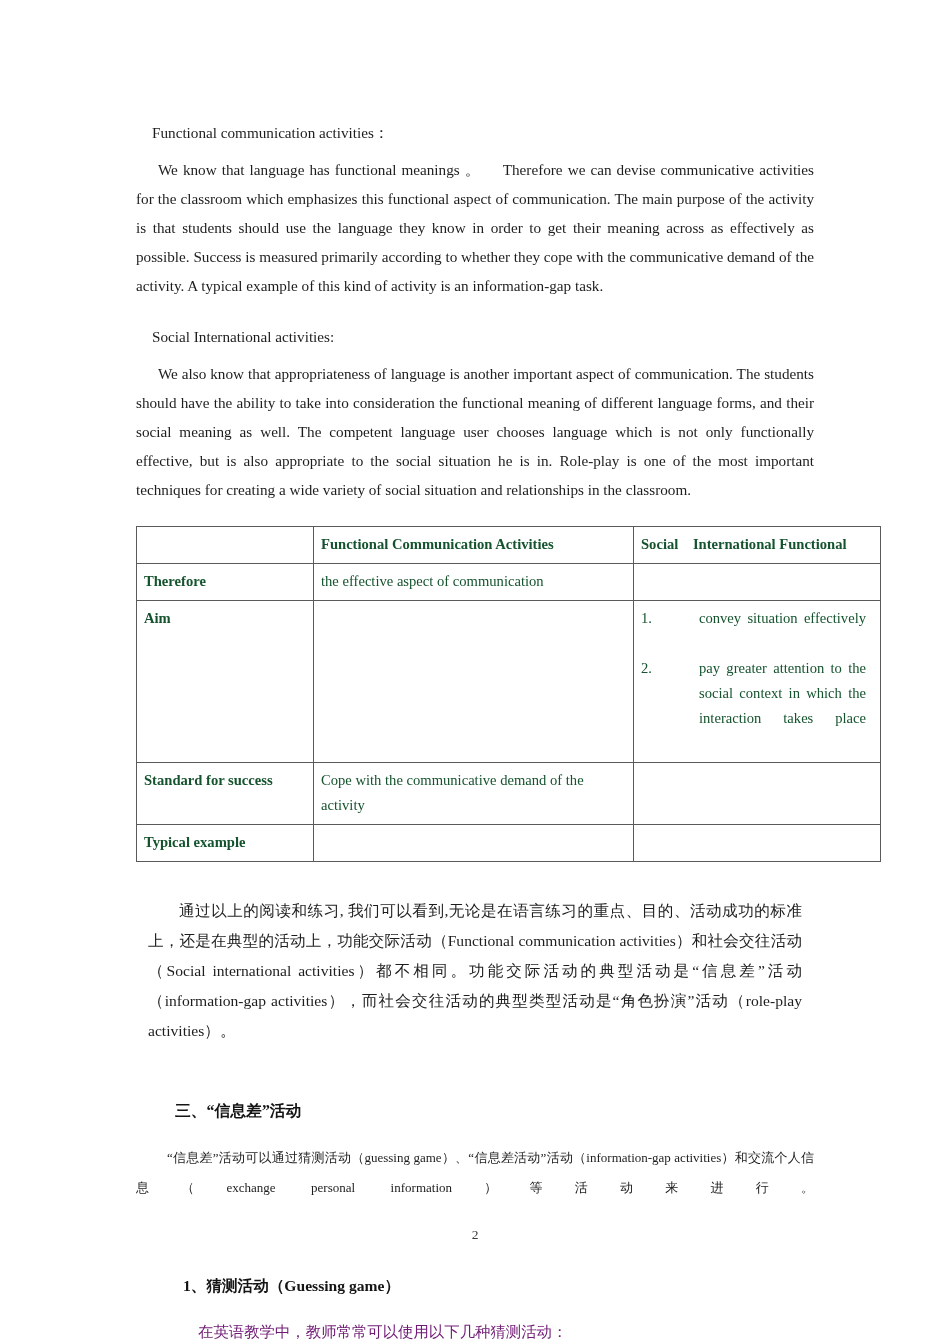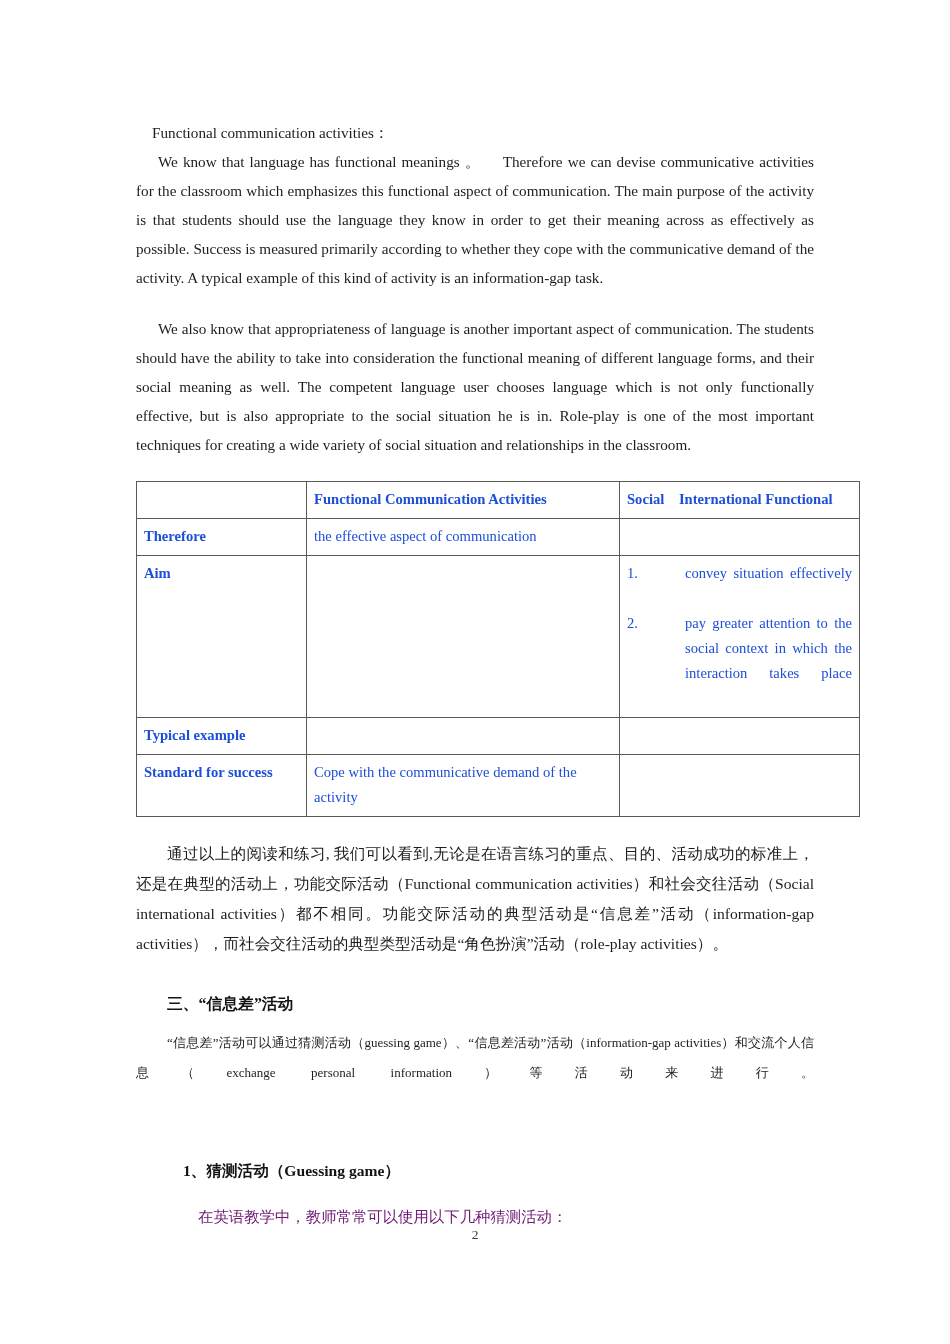--- a/index.html
+++ b/index.html
@@ -42,40 +42,41 @@
   }
   p.lead {
     margin: 0;
     font-size: 15.2px;
     line-height: 29px;
     text-indent: 16px;
     color: #1d1d1d;
   }
   p.indent-para {
     text-indent: 22px;
+    margin-top: 8px;
   }
   .gap-sm { height: 9px; }
   .gap-md { height: 22px; }
   .gap-lg { height: 30px; }
 
   
   table.cmp {
     border-collapse: collapse;
     width: 678px;
     table-layout: fixed;
     margin: 0;
     border: 1.2px solid #4a4a4a;
   }
   table.cmp td {
     border: 1.1px solid #5a5a5a;
     vertical-align: top;
-    padding: 5px 7px 6px 7px;
+    padding: 5px 14px 6px 7px;
     font-size: 14.6px;
     line-height: 25px;
-    color: #1d4ed8;
+    color: #14532d;
   }
   td.col-a { width: 155px; }
   td.col-b { width: 298px; }
   td.col-c { width: 225px; }
   td.hd { font-weight: bold; }
 
   
   ol.aimlist {
     margin: 0;
     padding: 0;
@@ -101,32 +102,32 @@
   }
   
   ol.aimlist li .txt::after {
     content: "";
     display: inline-block;
     width: 100%;
   }
 
   
   p.cjk {
-    margin: 0;
+    margin: 12px;
     font-size: 15.6px;
     line-height: 30px;
     text-align: justify;
     text-justify: inter-ideograph;
     color: #1d1d1d;
     font-family: "Liberation Serif", "DejaVu Serif", serif;
   }
   p.cjk-indent { text-indent: 31px; }
 
   h2.cjk-head {
-    margin: 0;
+    margin: 8px;
     font-size: 15.8px;
     line-height: 30px;
     font-weight: bold;
     text-indent: 31px;
     color: #141414;
     font-family: "Liberation Serif", "DejaVu Serif", serif;
   }
 
   p.cjk-spread {
     margin: 0;
@@ -174,20 +175,21 @@
 <body>
 
 <div class="page">
   <div class="content">
 
     <p class="lead">Functional communication activities：</p>
     <p class="body-para indent-para">We know that language has functional meanings 。　 Therefore we can devise communicative activities for the classroom which emphasizes this functional aspect of communication. The main purpose of the activity is that students should use the language they know in order to get their meaning across as effectively as possible. Success is measured primarily according to whether they cope with the communicative demand of the activity. A typical example of this kind of activity is an information-gap task.</p>
 
     <div class="gap-md"></div>
 
+    <p class="lead">Social International activities:</p>
     <p class="body-para indent-para">We also know that appropriateness of language is another important aspect of communication. The students should have the ability to take into consideration the functional meaning of different language forms, and their social meaning as well. The competent language user chooses language which is not only functionally effective, but is also appropriate to the social situation he is in. Role-play is one of the most important techniques for creating a wide variety of social situation and relationships in the classroom.</p>
 
     <div class="gap-md"></div>
 
     <table class="cmp">
       <tbody>
         <tr>
           <td class="col-a"></td>
           <td class="col-b hd">Functional Communication Activities</td>
           <td class="col-c hd">Social　International Functional</td>
@@ -210,30 +212,30 @@
               </li>
               <li>
                 <span class="num">2.</span>
                 <span class="txt">pay greater attention to the social context in which the interaction takes place</span>
               </li>
             </ol>
           </td>
         </tr>
 
         <tr>
+          <td class="col-a hd">Standard for success</td>
+          <td class="col-b">Cope with the communicative demand of the activity</td>
+          <td class="col-c"></td>
+        </tr>
+
+        <tr>
           <td class="col-a hd">Typical example</td>
           <td class="col-b"></td>
           <td class="col-c"></td>
         </tr>
-
-        <tr>
-          <td class="col-a hd">Standard for success</td>
-          <td class="col-b">Cope with the communicative demand of the activity</td>
-          <td class="col-c"></td>
-        </tr>
       </tbody>
     </table>
 
     <div class="gap-md"></div>
 
     <p class="cjk cjk-indent">通过以上的阅读和练习, 我们可以看到,无论是在语言练习的重点、目的、活动成功的标准上，还是在典型的活动上，功能交际活动（Functional communication activities）和社会交往活动（Social international activities）都不相同。功能交际活动的典型活动是“信息差”活动（information-gap activities），而社会交往活动的典型类型活动是“角色扮演”活动（role-play activities）。</p>
 
     <div class="gap-lg"></div>
 
     <h2 class="cjk-head">三、“信息差”活动</h2>

